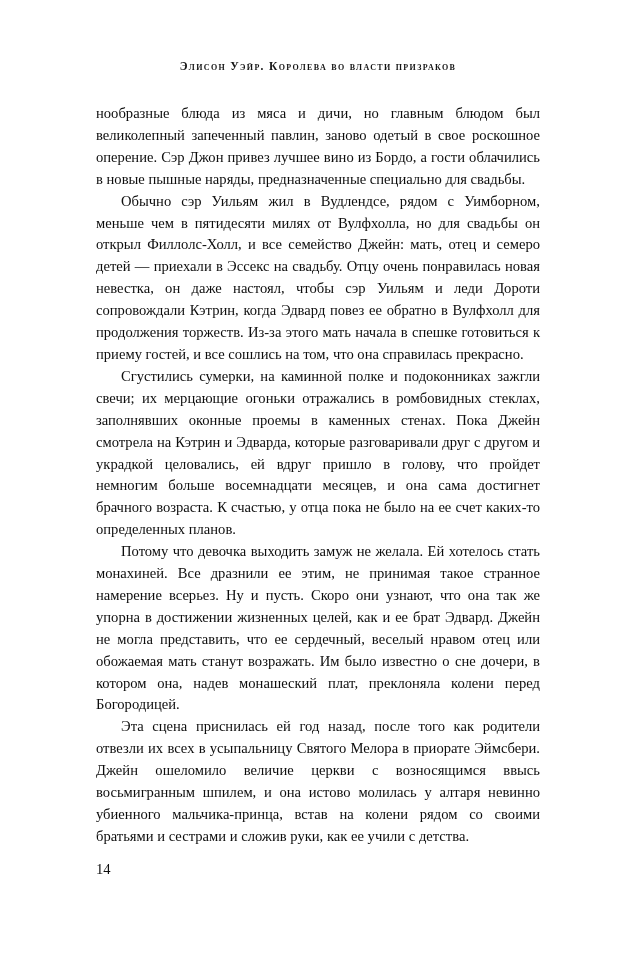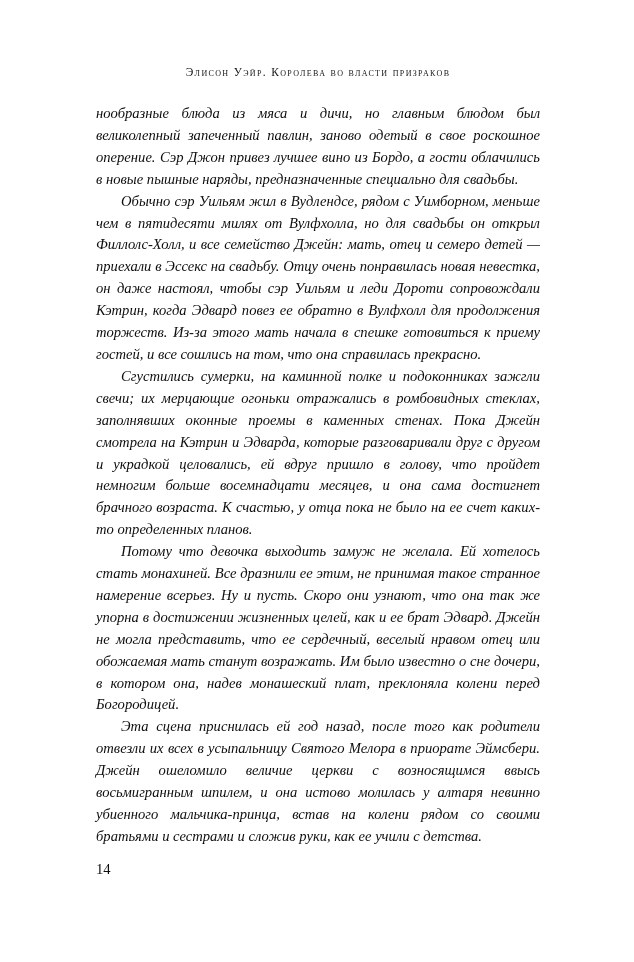--- a/index.html
+++ b/index.html
@@ -15,45 +15,45 @@
     overflow: hidden;
   }
   .page {
     position: relative;
     width: 634px;
     height: 962px;
     box-sizing: border-box;
   }
   .running-head {
     position: absolute;
-    top: 66px;
+    top: 60px;
     left: 96px;
     width: 444px;
     text-align: center;
     font-size: 11.5px;
     font-variant: small-caps;
     letter-spacing: 1.35px;
     color: #141414;
     white-space: nowrap;
+    font-weight: bold;
   }
   .text-block {
     position: absolute;
     top: 103px;
     left: 96px;
     width: 444px;
   }
   .para {
     margin: 0;
     font-size: 14.6px;
     line-height: 21.9px;
     text-align: justify;
     text-justify: inter-word;
     color: #0d0d0d;
     hyphens: manual;
-    font-style: italic;
     -webkit-hyphens: manual;
   }
   .para + .para {
     text-indent: 0;
   }
   .para.indent {
     text-indent: 25px;
   }
   .folio {
     position: absolute;

